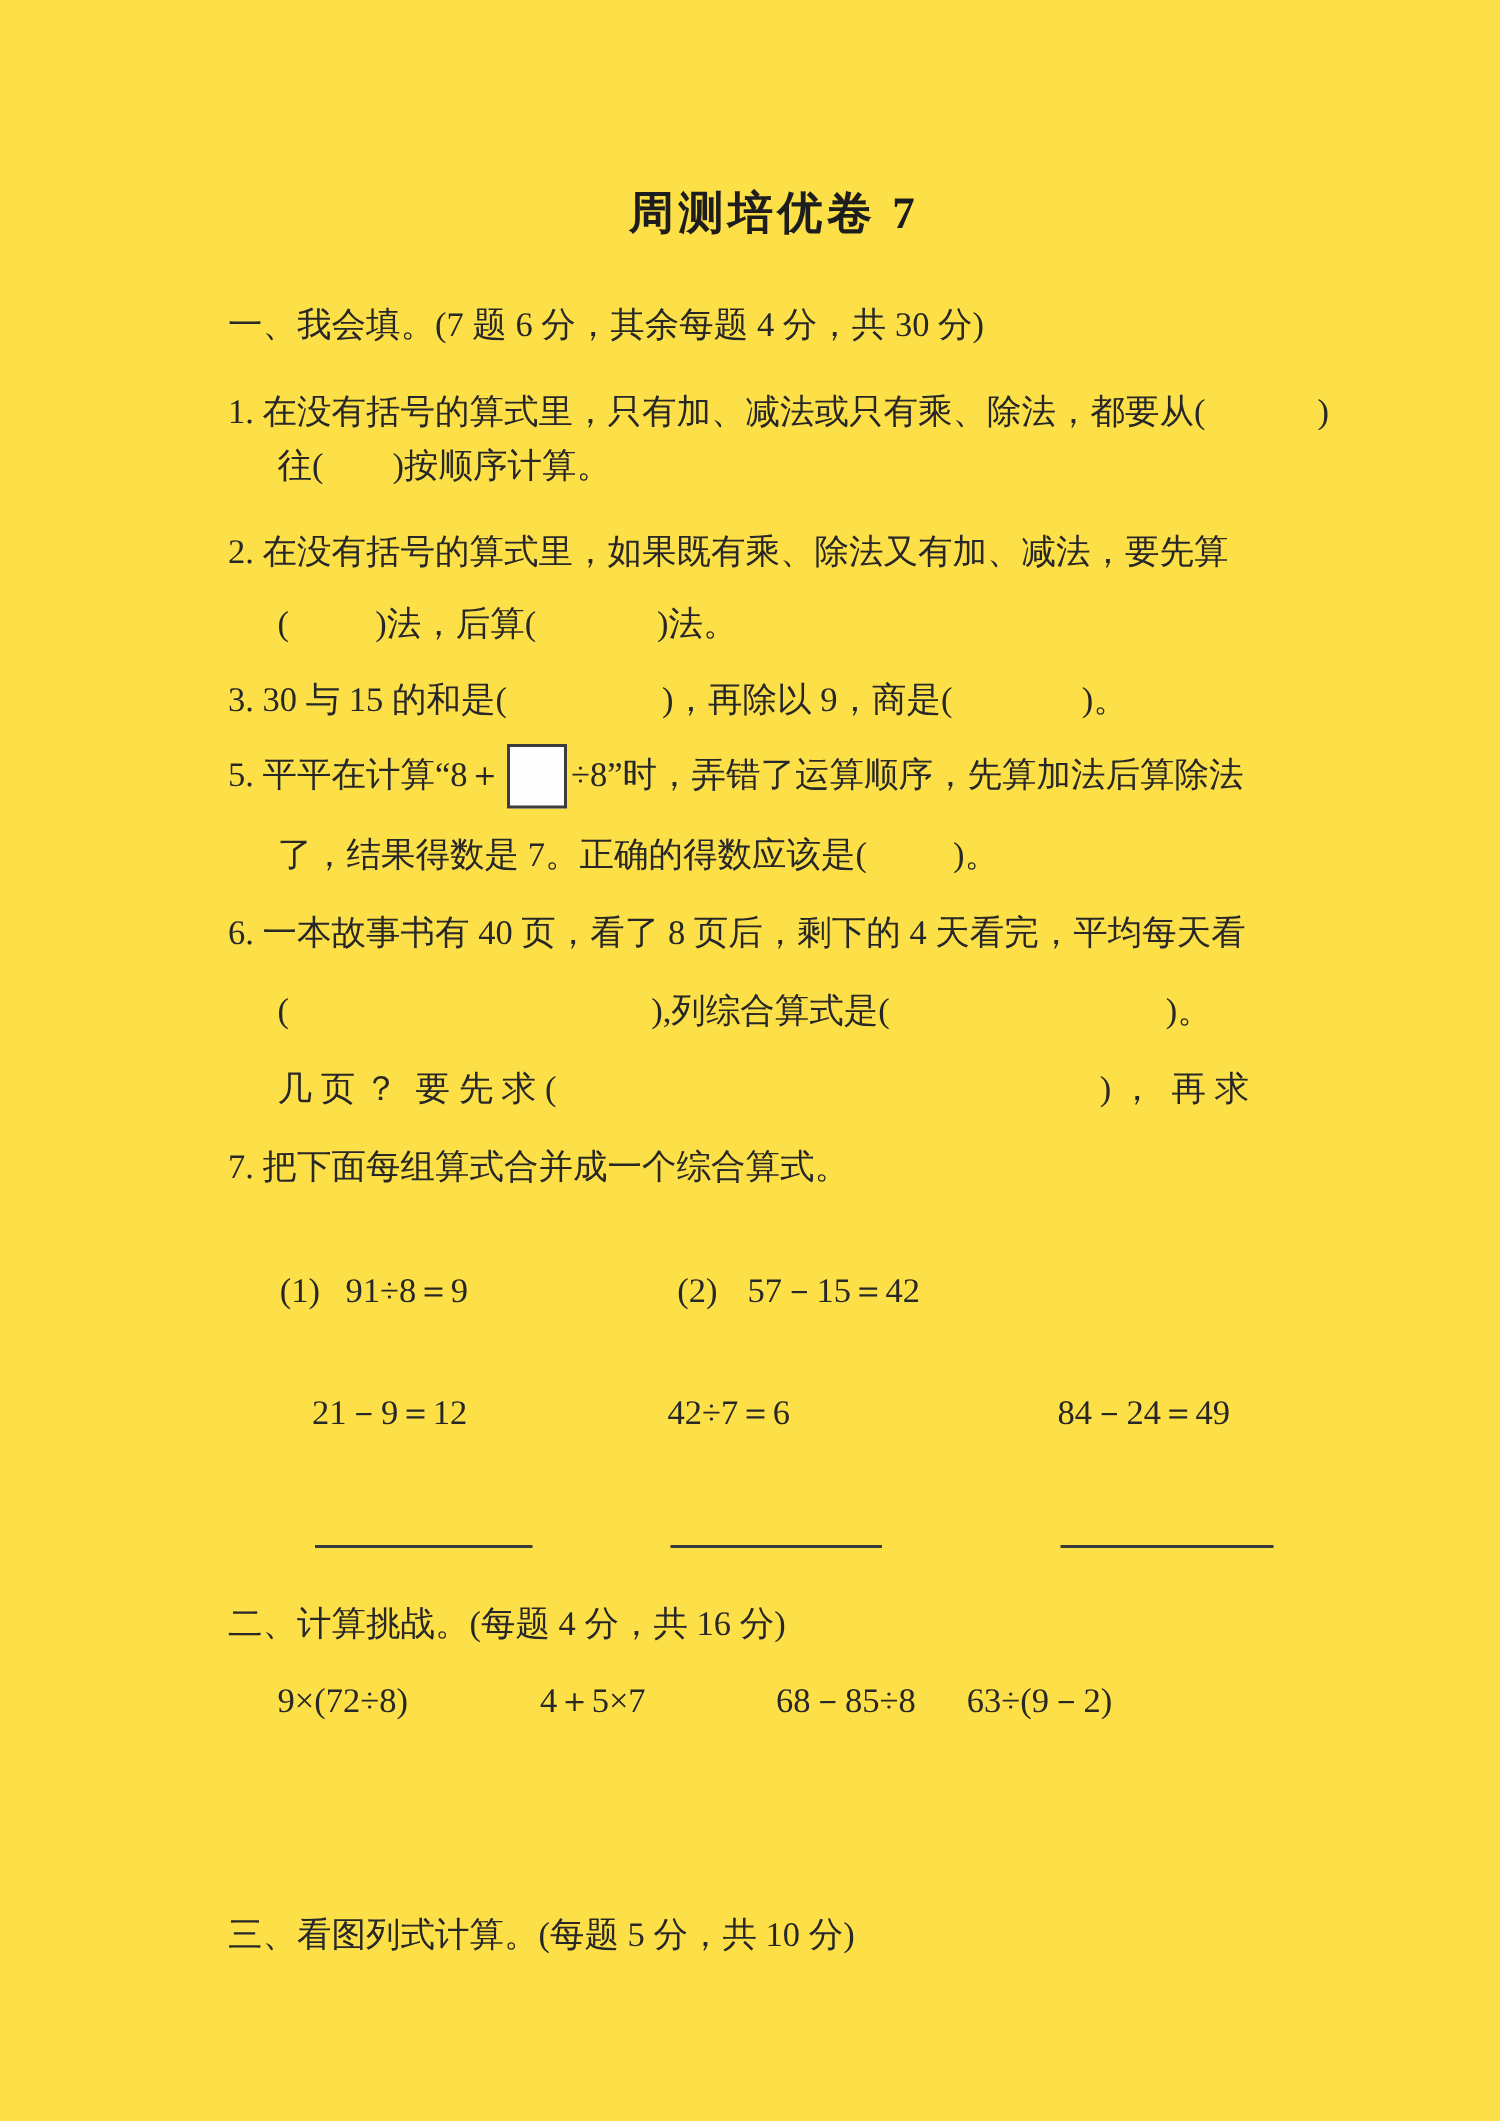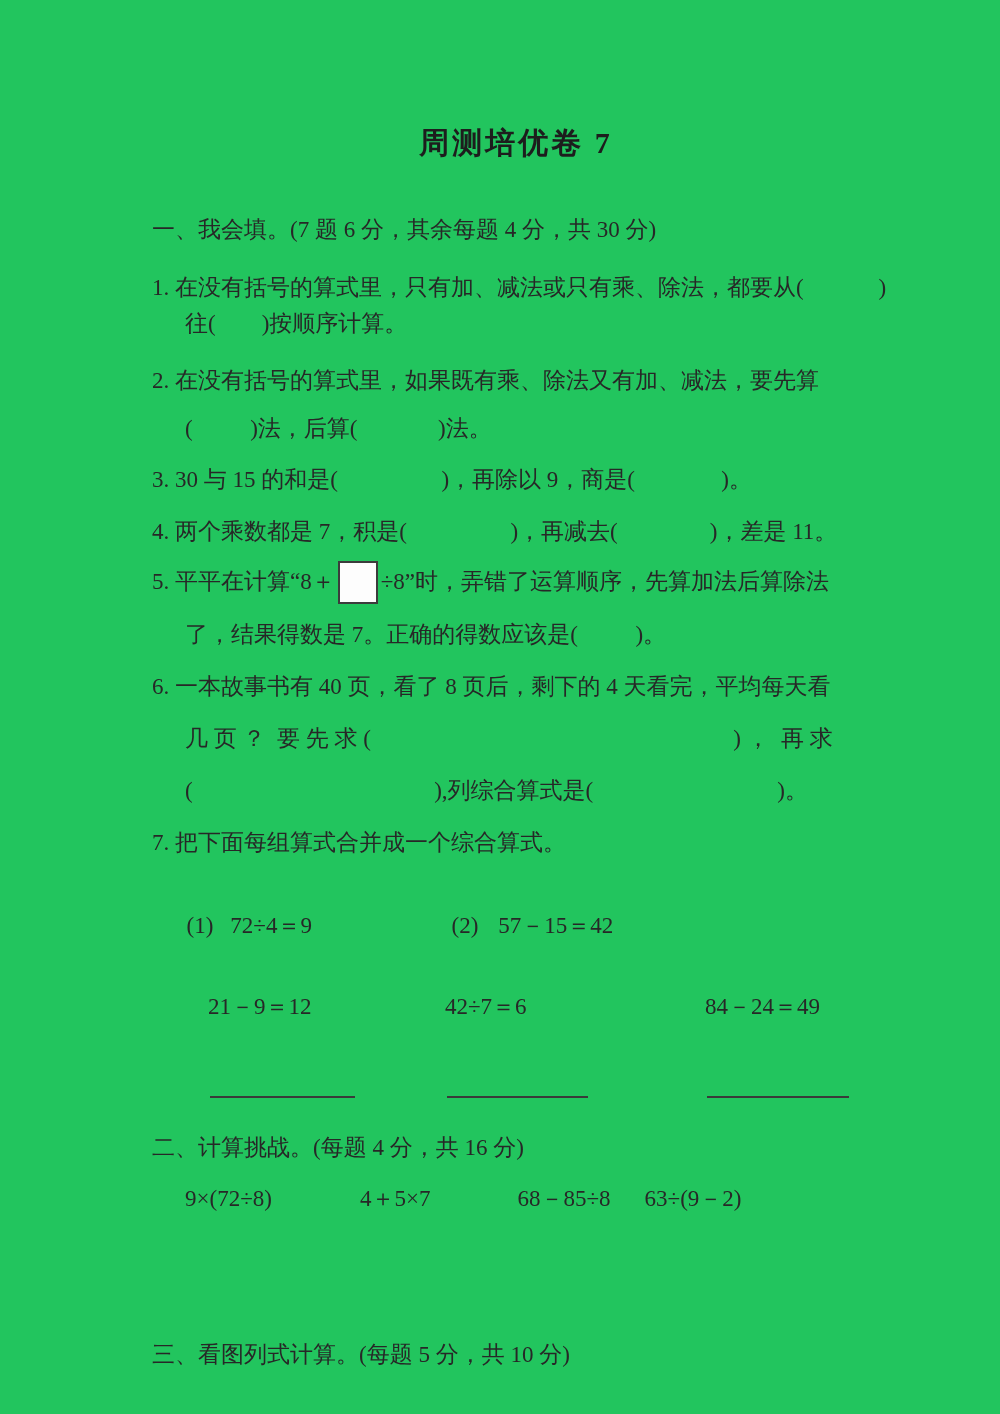--- a/index.html
+++ b/index.html
@@ -4,21 +4,21 @@
 <style>
   html,body{margin:0;padding:0;}
   body{
     width:1000px;height:1414px;
     background:#ffffff;
     font-family:"Liberation Serif","DejaVu Serif",serif;
     color:#272727;
   }
   .page{
     width:1000px;height:1414px;
-    background:#22c55e;
+    background:#fde047;
     overflow:hidden;
     box-sizing:border-box;
     padding:0 120px 0 152px;
   }
   .doc-title{
     text-align:center;
     font-size:30px;
     font-weight:bold;
     letter-spacing:3px;
     line-height:34px;
@@ -58,48 +58,47 @@
     border-bottom:2px solid #3a3a3a;
   }
 </style>
 </head>
 <body>
 
 <div class="page">
 
   <div class="doc-title">周测培优卷 7</div>
 
-  <div class="ln" style="margin-top:55px">一、我会填。(7 题 6 分，其余每题 4 分，共 30 分)</div>
+  <div class="ln" style="margin-top:42px">一、我会填。(7 题 6 分，其余每题 4 分，共 30 分)</div>
 
   <div class="ln" style="margin-top:28px">1. 在没有括号的算式里，只有加、减法或只有乘、除法，都要从(             )</div>
   <div class="ln ind" style="margin-top:6px">往(        )按顺序计算。</div>
 
   <div class="ln" style="margin-top:27px">2. 在没有括号的算式里，如果既有乘、除法又有加、减法，要先算</div>
   <div class="ln ind" style="margin-top:18px">(          )法，后算(              )法。</div>
 
   <div class="ln" style="margin-top:21px">3. 30 与 15 的和是(                  )，再除以 9，商是(               )。</div>
 
-  <div class="ln" style="margin-top:22px">4. 两个乘数都是 7，积是(                  )，再减去(                )，差是 11。</div>
 
   <div class="ln q5line" style="margin-top:13px">
     <span>5. 平平在计算“8＋</span>
     <span class="blankbox"></span>
     <span>÷8”时，弄错了运算顺序，先算加法后算除法</span>
   </div>
   <div class="ln ind" style="margin-top:16px">了，结果得数是 7。正确的得数应该是(          )。</div>
 
   <div class="ln" style="margin-top:22px">6. 一本故事书有 40 页，看了 8 页后，剩下的 4 天看完，平均每天看</div>
+  <div class="ln ind" style="margin-top:22px">(                                          ),列综合算式是(                                )。</div>
   <div class="ln ind" style="margin-top:22px">几 页 ？  要 先 求 (                                                               ) ，  再 求</div>
-  <div class="ln ind" style="margin-top:22px">(                                          ),列综合算式是(                                )。</div>
 
   <div class="ln" style="margin-top:22px">7. 把下面每组算式合并成一个综合算式。</div>
 
   <div class="q7row ln" style="margin-top:23px">
     <div class="c1">
-      <span>(1)</span><span class="g1">72÷4＝9</span>
+      <span>(1)</span><span class="g1">91÷8＝9</span>
     </div>
     <div class="c2">
       <span>(2)</span><span class="g2">57－15＝42</span>
     </div>
   </div>
 
   <div class="q7row ln" style="margin-top:21px">
     <div class="c1" style="padding-left:56px">21－9＝12</div>
     <div class="c2" style="padding-left:28px">42÷7＝6</div>
     <div class="c3" style="padding-left:10px">84－24＝49</div>

